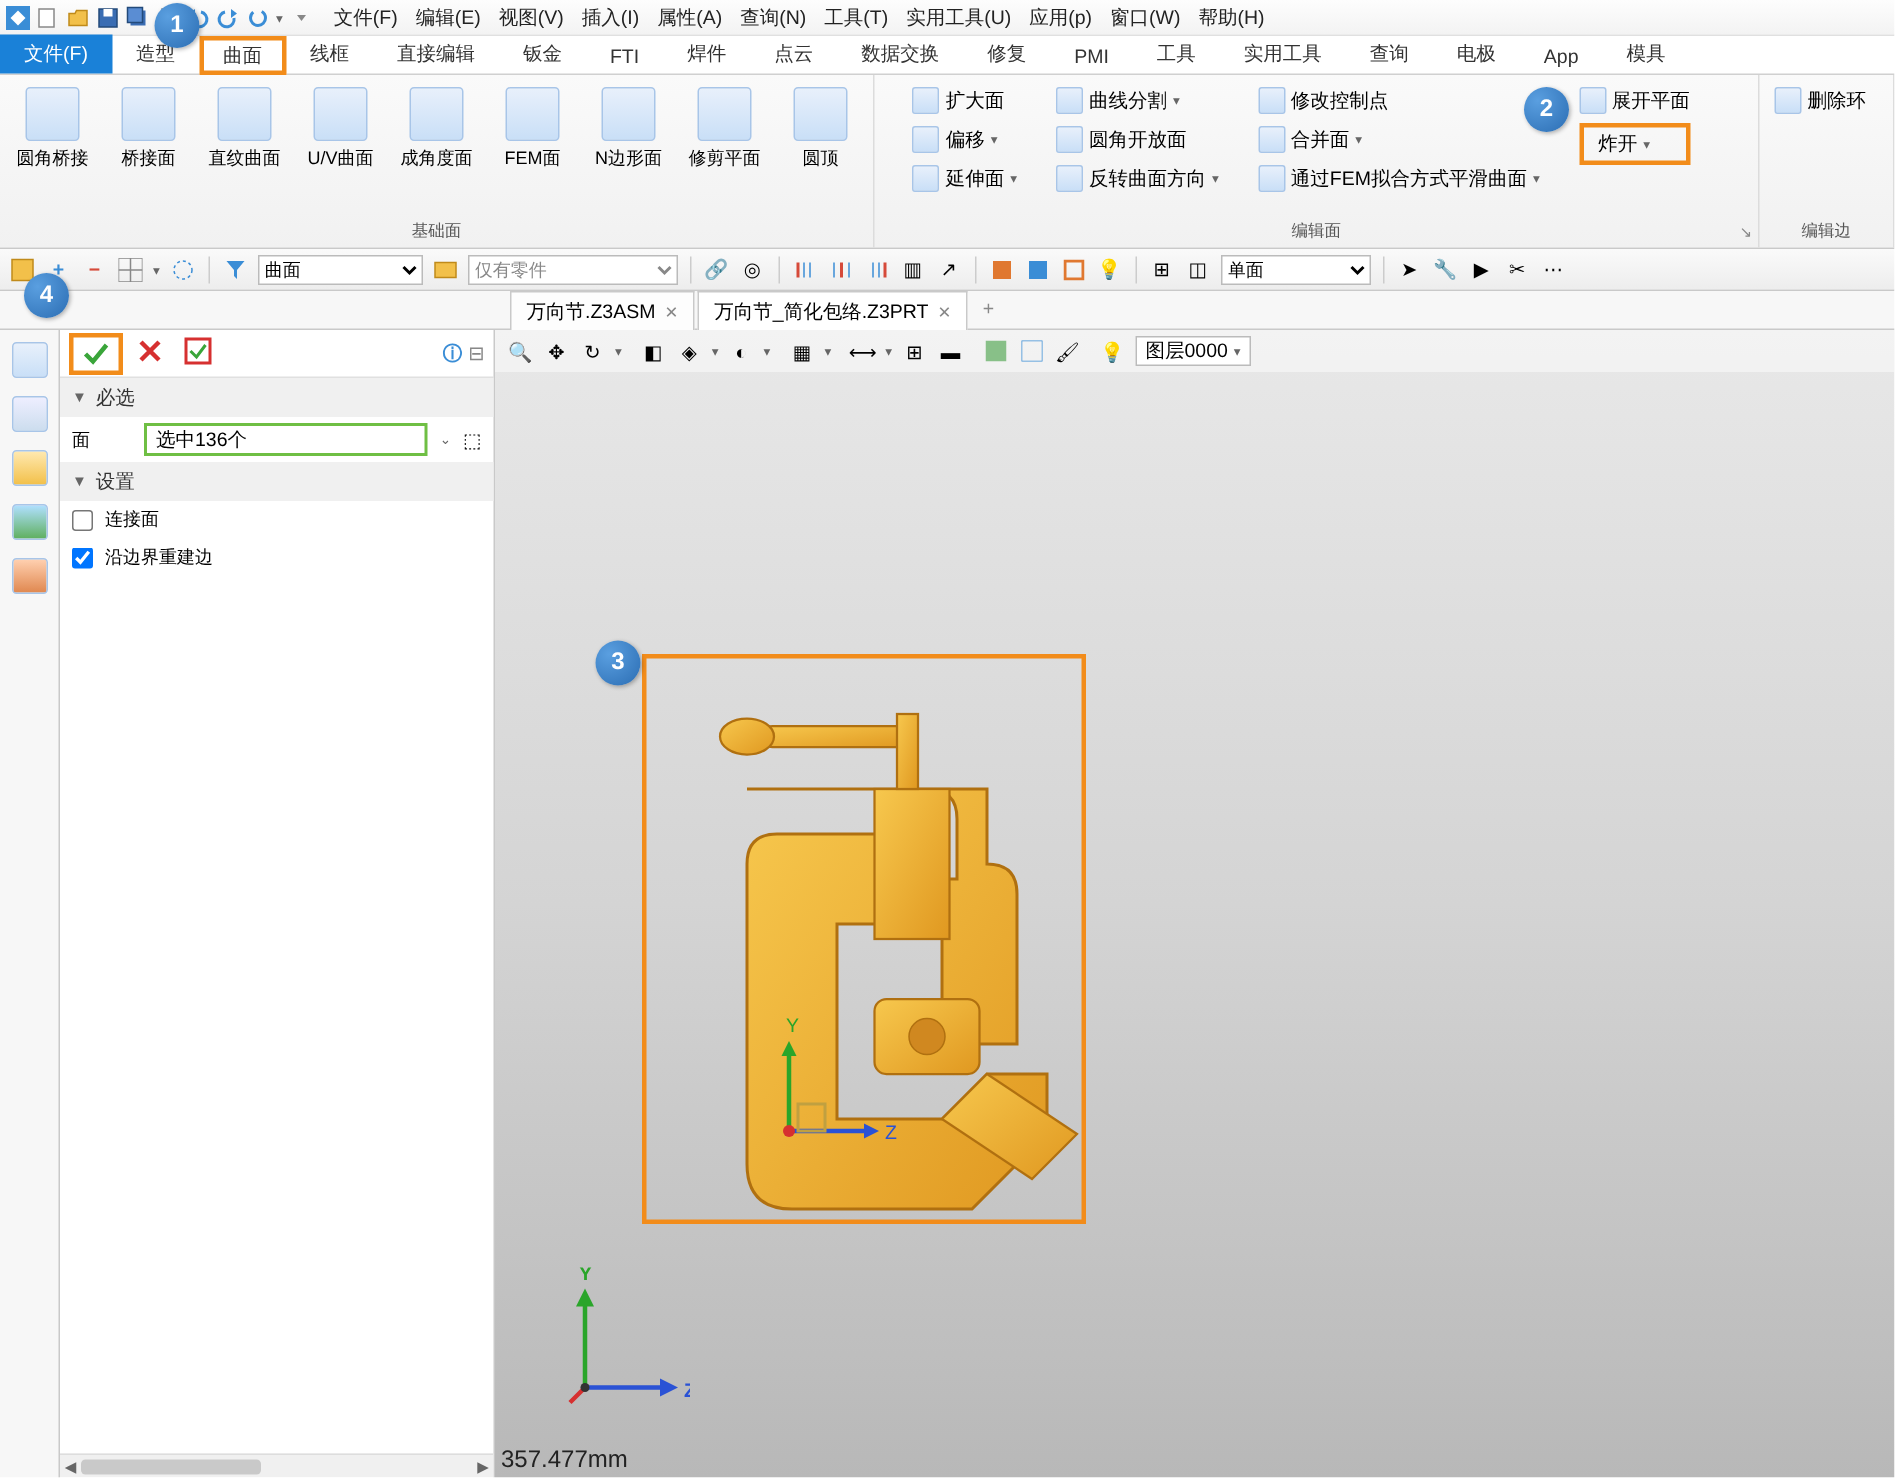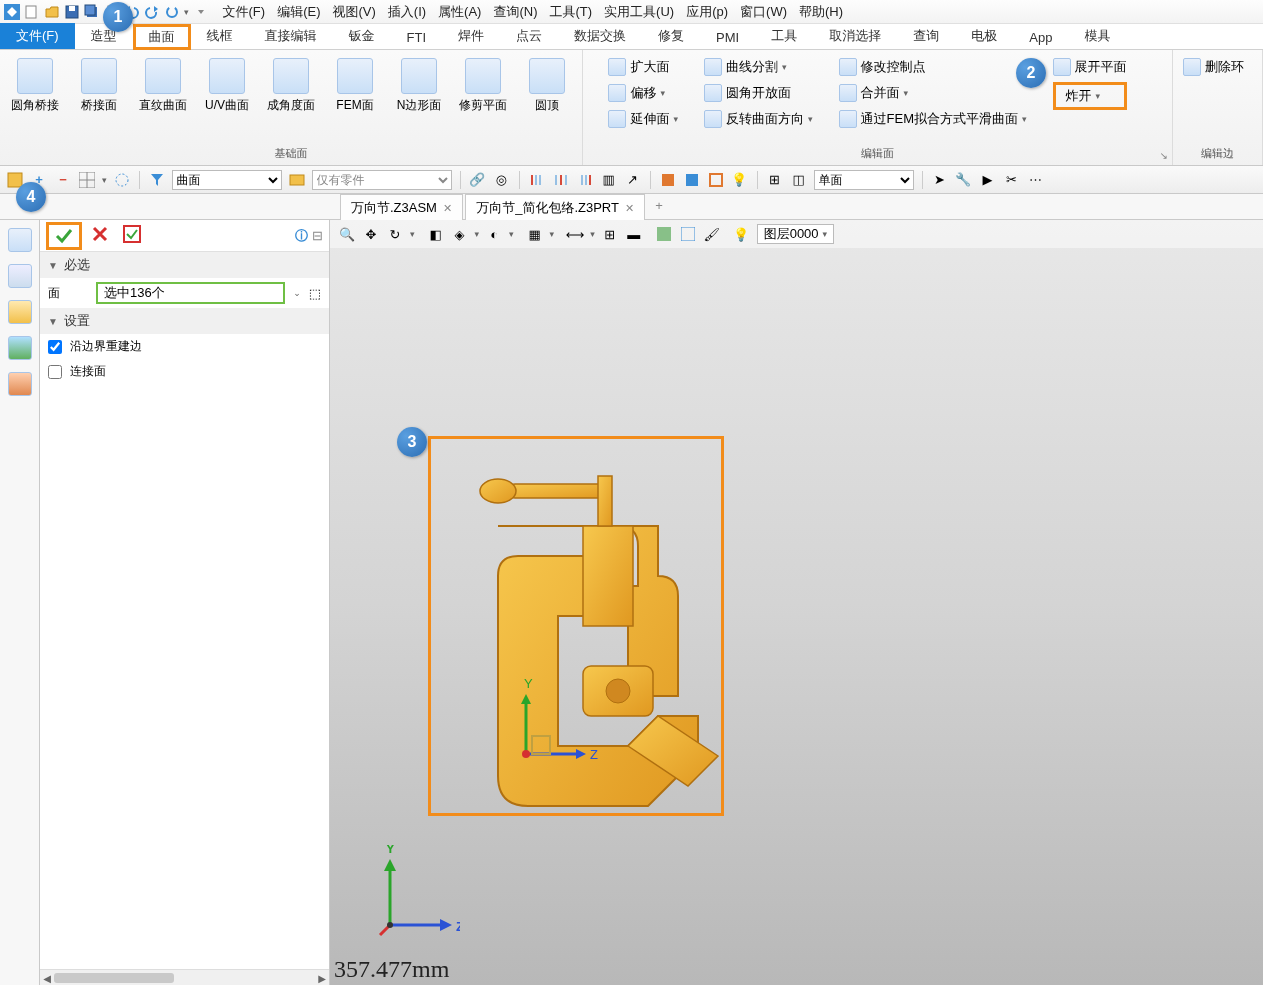--- a/index.html
+++ b/index.html
@@ -63,21 +63,21 @@
 .panel-scrollbar .thumb { position:absolute; left:14px; width:120px; height:10px; top:3px; background:#c9c9c9; border-radius:3px; }
 .panel-scrollbar .arr { position:absolute; width:14px; height:14px; top:1px; display:flex; align-items:center; justify-content:center; color:#666; font-size:10px; }
 .panel-scrollbar .arr.l { left:0; }
 .panel-scrollbar .arr.r { right:0; }
 
 .viewport { flex:1; position:relative; background: linear-gradient(#e8e8e8 0%, #d4d4d4 50%, #b8b8b8 100%); overflow:hidden; }
 .view-tb { position:absolute; top:0; left:0; right:0; height:28px; background:rgba(250,250,250,0.6); display:flex; align-items:center; gap:6px; padding:0 8px; }
 .hint { position:absolute; top:36px; left:16px; font-size:13px; color:#222; line-height:1.6; }
 .model-box { position:absolute; top:216px; left:98px; width:296px; height:380px; border:3px solid #f28c1a; }
 .model-svg { position:absolute; top:216px; left:98px; }
-.status { position:absolute; bottom:0; left:0; font-size:24px; color:#222; padding:2px 4px;font-family:Liberation Serif, serif; }
+.status { position:absolute; bottom:0; left:0; font-size:16px; color:#222; padding:2px 4px; }
 .triad { position:absolute; }
 
 
 .badge { position:absolute; width:30px; height:30px; border-radius:50%; background: radial-gradient(circle at 30% 30%, #5a9fe0, #2b6db3); color:#fff; display:flex; align-items:center; justify-content:center; font-weight:bold; font-size:16px; box-shadow: 1px 1px 3px rgba(0,0,0,.3); z-index:50; }
 
 .chk { width:14px; height:14px; }
 .dd { font-size:9px; color:#666; }
 .layer-box { display:flex; align-items:center; gap:4px; border:1px solid #bbb; height:20px; padding:0 6px; background:#fff; }
 </style>
 </head>
@@ -170,21 +170,21 @@
   <div class="tab">线框</div>
   <div class="tab">直接编辑</div>
   <div class="tab">钣金</div>
   <div class="tab">FTI</div>
   <div class="tab">焊件</div>
   <div class="tab">点云</div>
   <div class="tab">数据交换</div>
   <div class="tab">修复</div>
   <div class="tab">PMI</div>
   <div class="tab">工具</div>
-  <div class="tab">取消选择</div>
+  <div class="tab">实用工具</div>
   <div class="tab">查询</div>
   <div class="tab">电极</div>
   <div class="tab">App</div>
   <div class="tab">模具</div>
 </div>
 
 <div class="ribbon">
   <div class="ribbon-group" style="flex:0 0 auto;">
     <div class="row">
       <div class="big-btn">
@@ -444,26 +444,26 @@
           <span>选中136个</span>
         </div>
       <span class="dd">⌄</span>
       <span>⬚</span>
     </div>
     <div class="panel-sec-hdr">
         <span class="tri">▼</span>
         <span>设置</span>
       </div>
     <div class="panel-row">
+      <input type="checkbox" class="chk" style="">
+      <label>连接面</label>
+    </div>
+    <div class="panel-row">
       <input type="checkbox" class="chk" checked="" style="">
       <label>沿边界重建边</label>
-    </div>
-    <div class="panel-row">
-      <input type="checkbox" class="chk" style="">
-      <label>连接面</label>
     </div>
     <div class="panel-scroll">
       <div class="panel-scrollbar">
         <div class="arr l">◀</div>
         <div class="thumb"></div>
         <div class="arr r">▶</div>
       </div>
     </div>
   </div>
 

